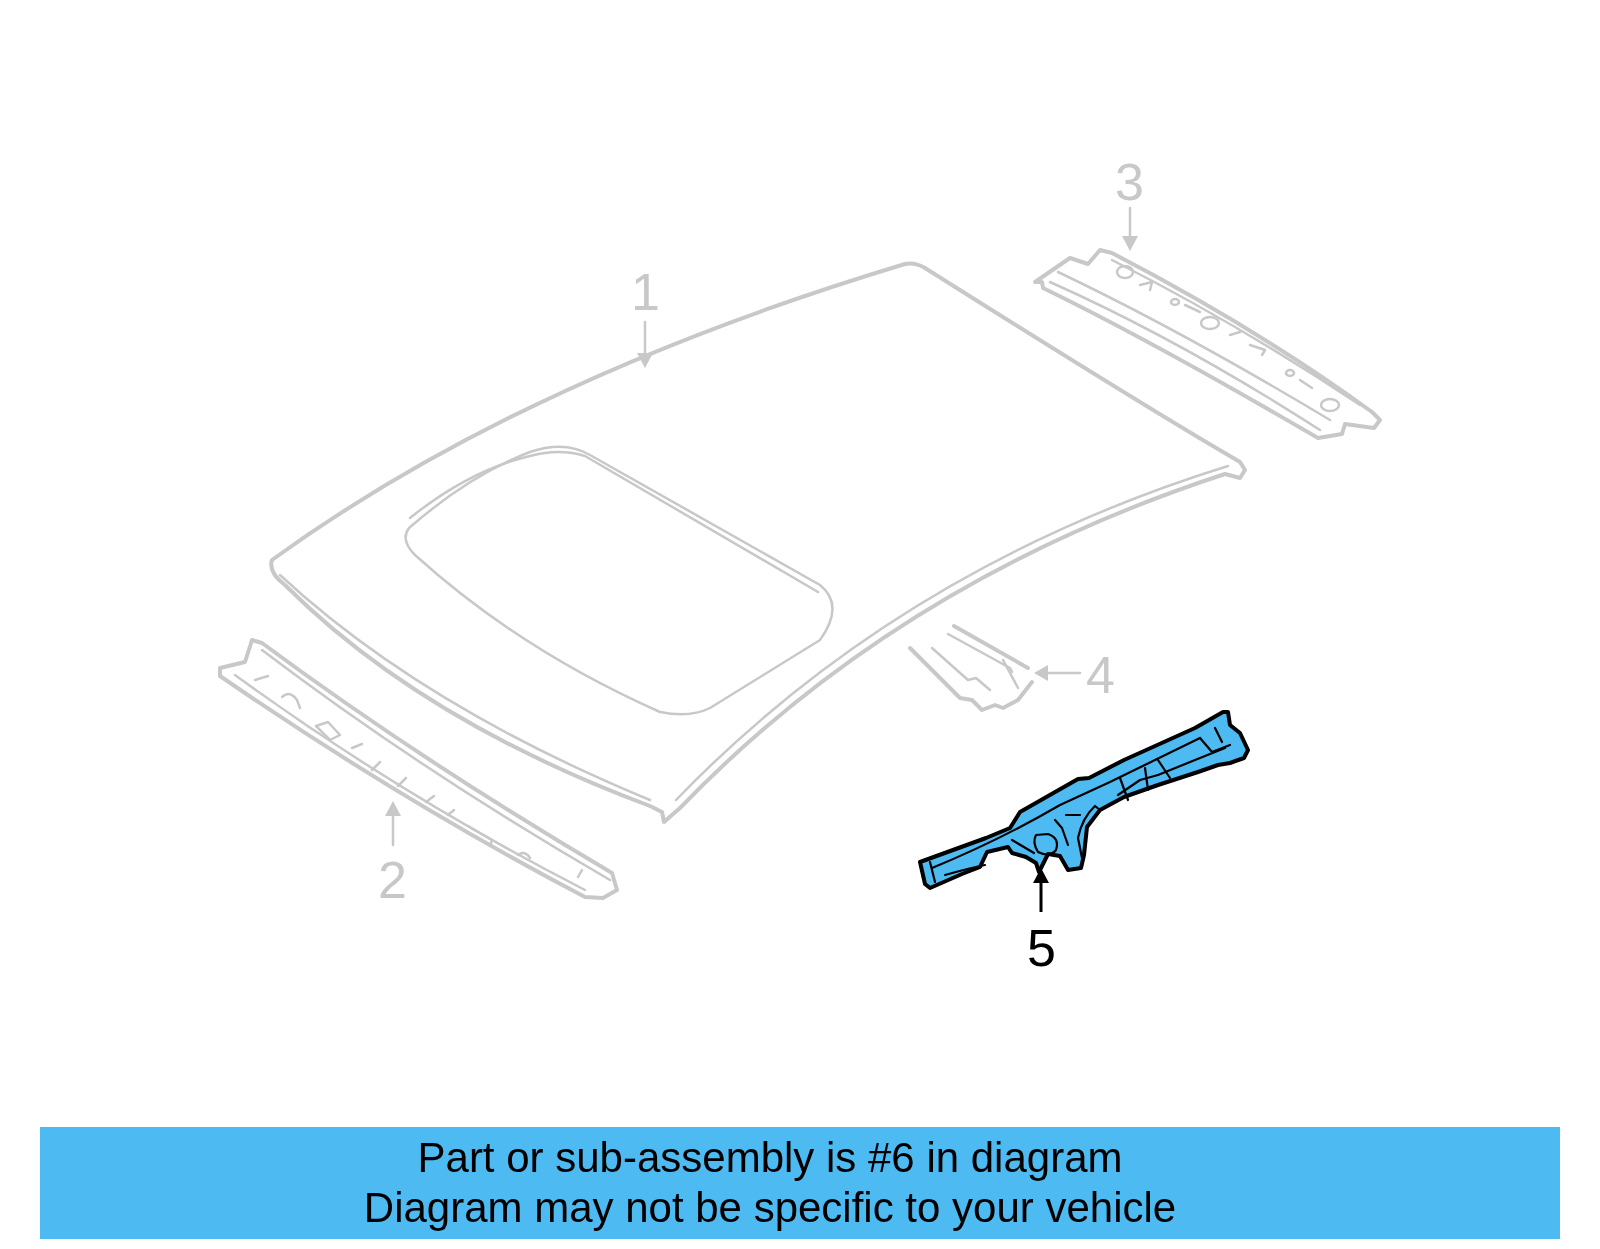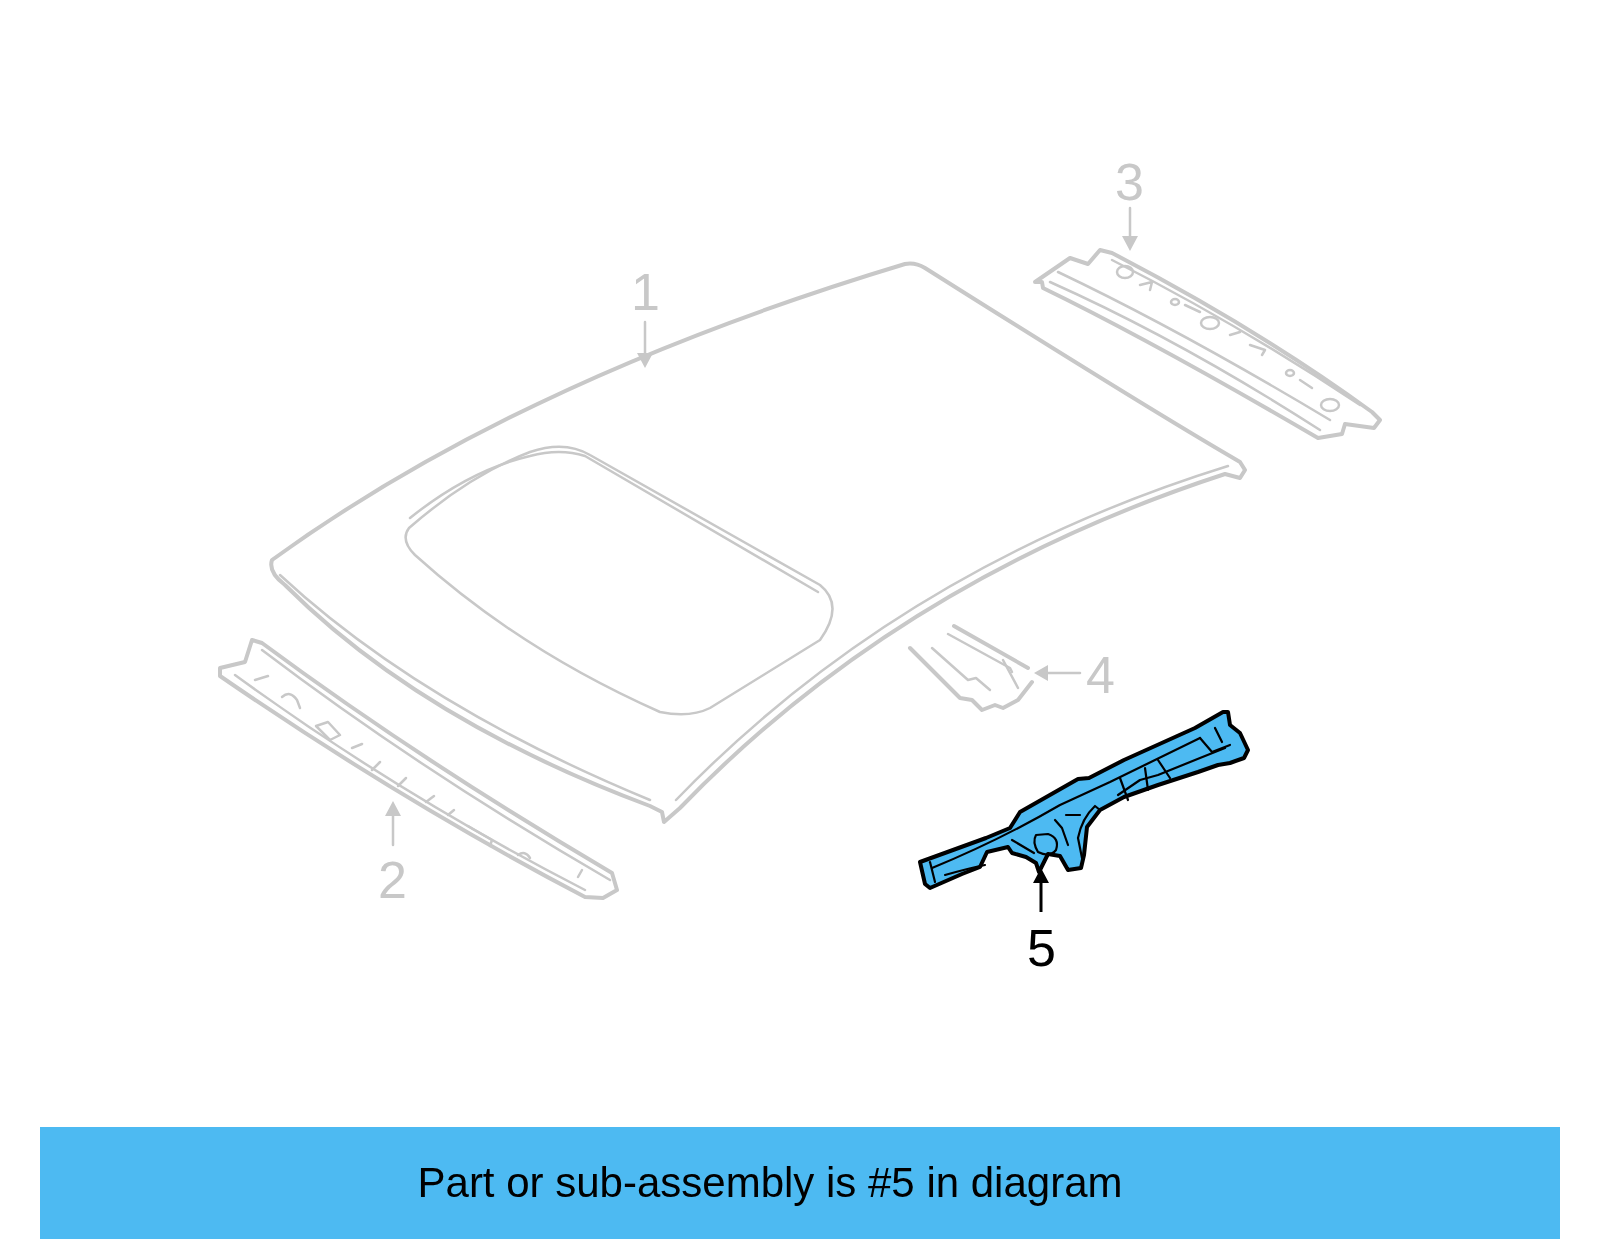--- a/index.html
+++ b/index.html
@@ -278,14 +278,15 @@
   </g>
 </svg>
 
 <div class="callout-num" style="left:631px; top:266px;">1</div>
 <div class="callout-num" style="left:378px; top:854px;">2</div>
 <div class="callout-num" style="left:1115px; top:156px;">3</div>
 <div class="callout-num" style="left:1086px; top:649px;">4</div>
 <div class="callout-num active" style="left:1027px; top:922px;">5</div>
 
 <div id="banner">
-  <div class="line">Part or sub-assembly is #5 in diagram</div>
+  <div class="line">Part or sub-assembly is #6 in diagram</div>
+  <div class="line">Diagram may not be specific to your vehicle</div>
 </div>
 
 </body></html>

